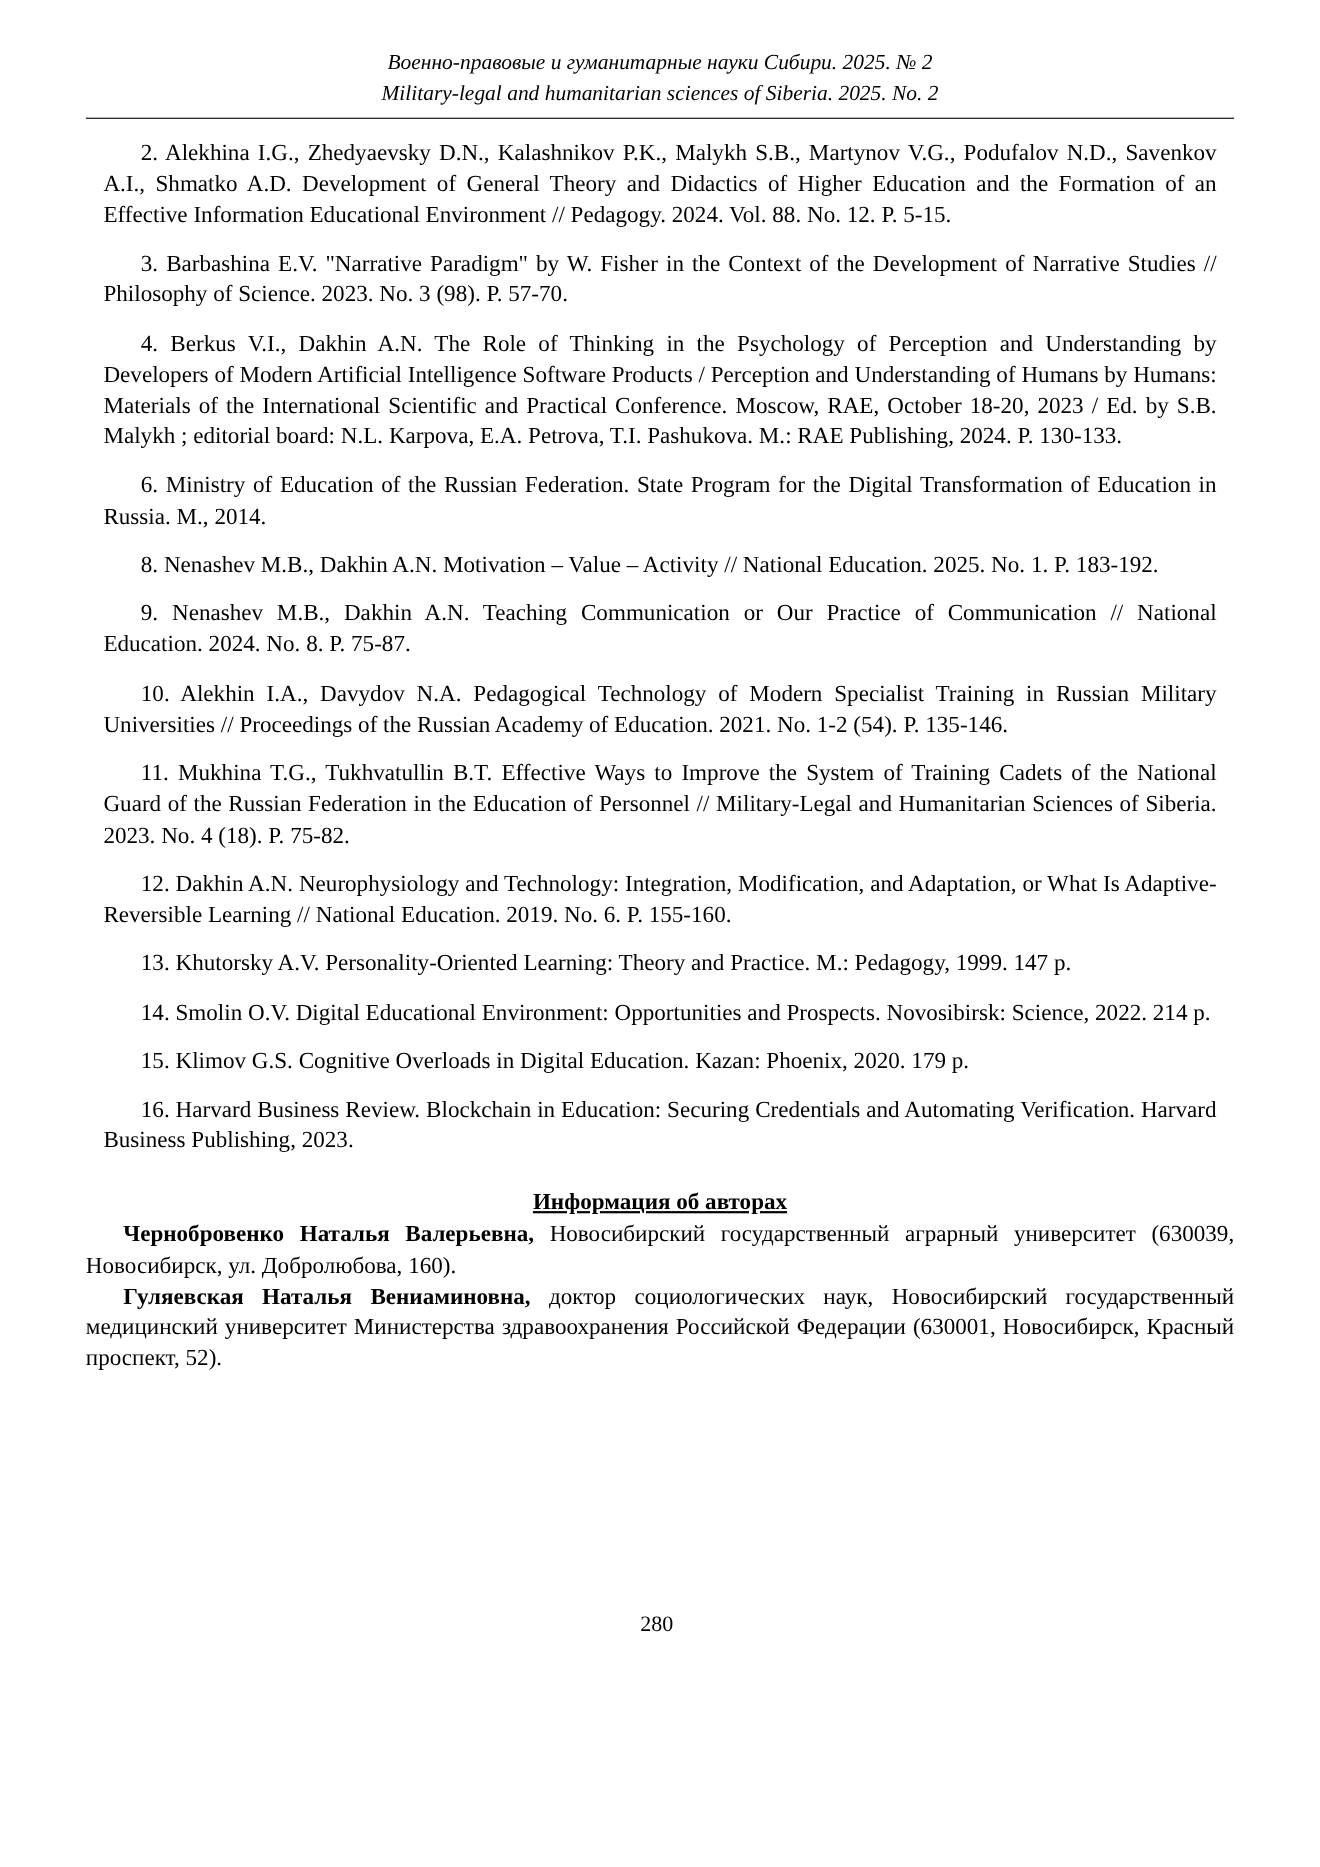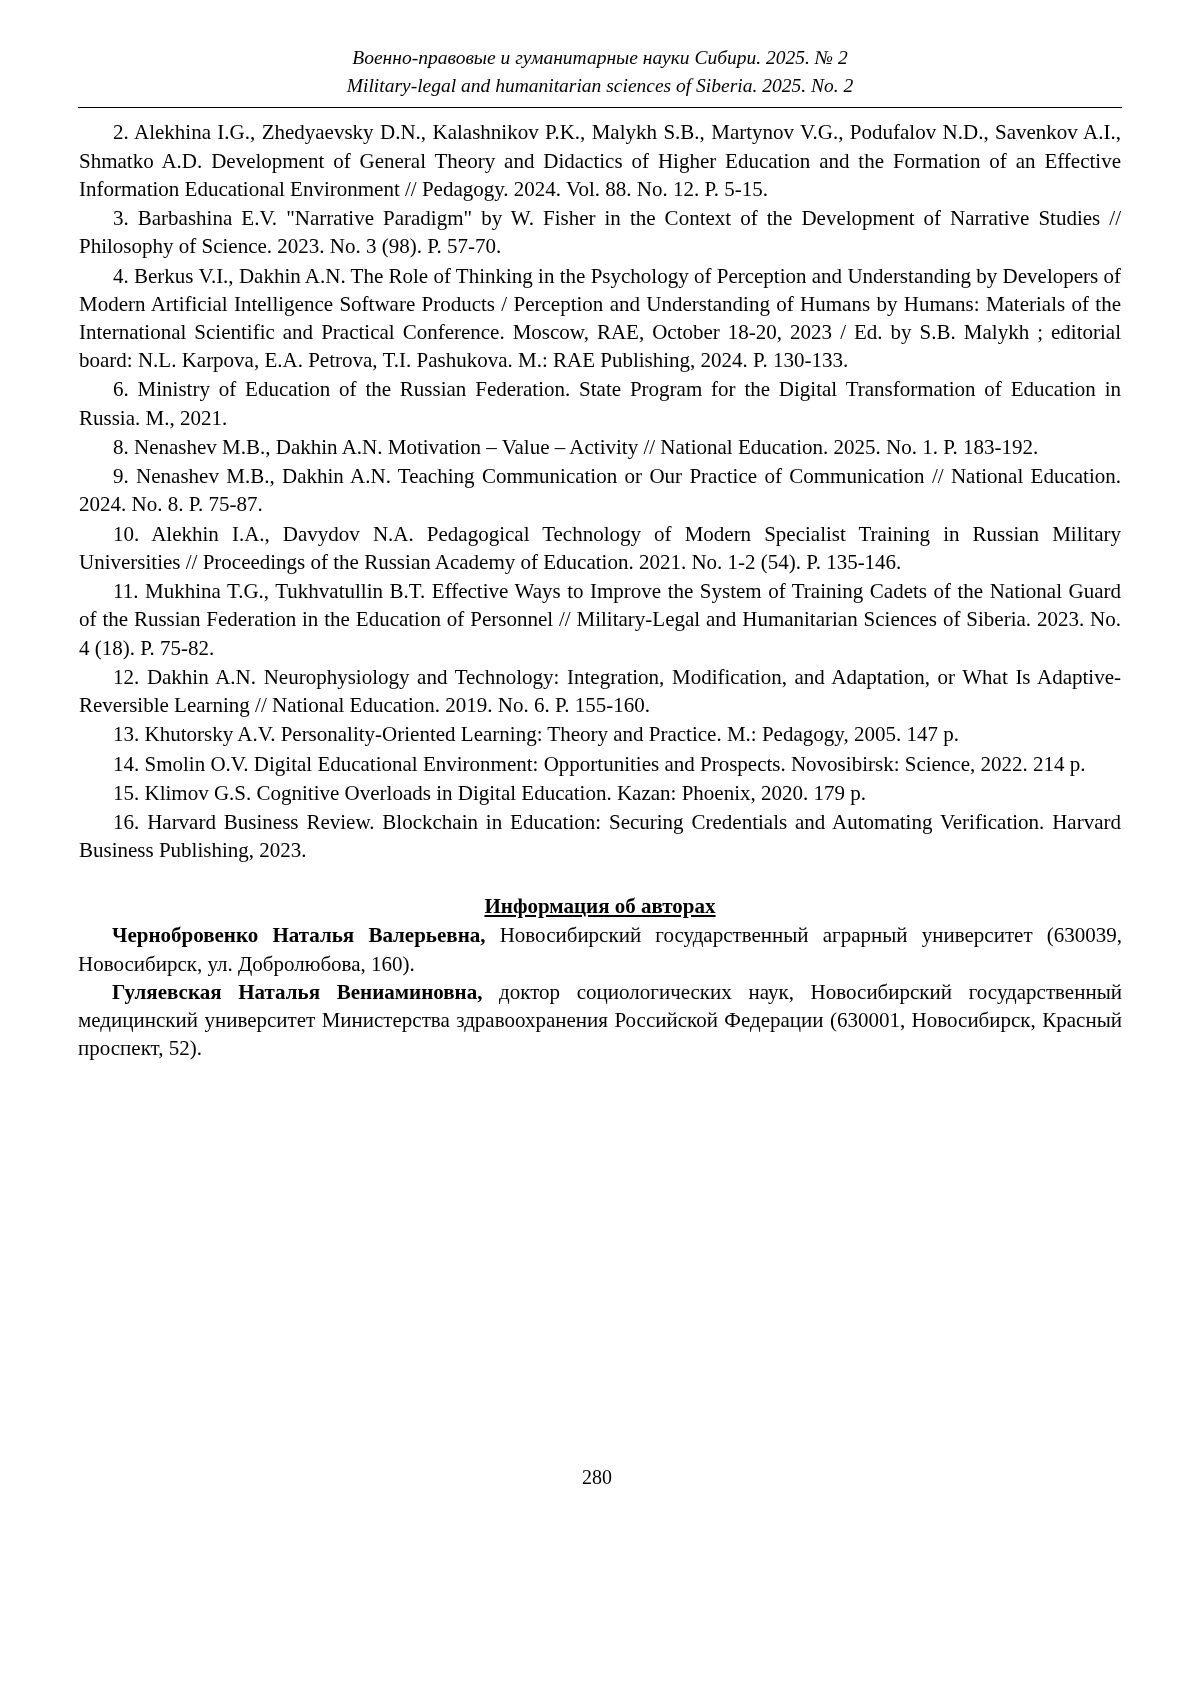--- a/index.html
+++ b/index.html
@@ -33,21 +33,21 @@
     border-top: 1.6px solid #000;
     margin: 8px 0 10px 0;
   }
   .refs {
     font-size: 21px;
     line-height: 1.345;
     text-align: justify;
     text-justify: inter-word;
   }
   .refs p {
-    margin: 1px;
+    margin: 16px;
     text-indent: 34px;
   }
   .section-title {
     text-align: center;
     font-weight: bold;
     font-size: 21px;
     margin: 30px 0 2px 0;
     text-decoration: underline;
   }
   .authors {
@@ -81,27 +81,27 @@
     <div>Военно-правовые и гуманитарные науки Сибири. 2025. № 2</div>
     <div>Military-legal and humanitarian sciences of Siberia. 2025. No. 2</div>
   </div>
 
   <hr class="rule">
 
   <div class="refs">
     <p>2. Alekhina I.G., Zhedyaevsky D.N., Kalashnikov P.K., Malykh S.B., Martynov V.G., Podufalov N.D., Savenkov A.I., Shmatko A.D. Development of General Theory and Didactics of Higher Education and the Formation of an Effective Information Educational Environment // Pedagogy. 2024. Vol. 88. No. 12. P. 5-15.</p>
     <p>3. Barbashina E.V. "Narrative Paradigm" by W. Fisher in the Context of the Development of Narrative Studies // Philosophy of Science. 2023. No. 3 (98). P. 57-70.</p>
     <p>4. Berkus V.I., Dakhin A.N. The Role of Thinking in the Psychology of Perception and Understanding by Developers of Modern Artificial Intelligence Software Products / Perception and Understanding of Humans by Humans: Materials of the International Scientific and Practical Conference. Moscow, RAE, October 18-20, 2023 / Ed. by S.B. Malykh ; editorial board: N.L. Karpova, E.A. Petrova, T.I. Pashukova. M.: RAE Publishing, 2024. P. 130-133.</p>
-    <p>6. Ministry of Education of the Russian Federation. State Program for the Digital Transformation of Education in Russia. M., 2021.</p>
+    <p>6. Ministry of Education of the Russian Federation. State Program for the Digital Transformation of Education in Russia. M., 2014.</p>
     <p>8. Nenashev M.B., Dakhin A.N. Motivation – Value – Activity // National Education. 2025. No. 1. P. 183-192.</p>
     <p>9. Nenashev M.B., Dakhin A.N. Teaching Communication or Our Practice of Communication // National Education. 2024. No. 8. P. 75-87.</p>
     <p>10. Alekhin I.A., Davydov N.A. Pedagogical Technology of Modern Specialist Training in Russian Military Universities // Proceedings of the Russian Academy of Education. 2021. No. 1-2 (54). P. 135-146.</p>
     <p>11. Mukhina T.G., Tukhvatullin B.T. Effective Ways to Improve the System of Training Cadets of the National Guard of the Russian Federation in the Education of Personnel // Military-Legal and Humanitarian Sciences of Siberia. 2023. No. 4 (18). P. 75-82.</p>
     <p>12. Dakhin A.N. Neurophysiology and Technology: Integration, Modification, and Adaptation, or What Is Adaptive-Reversible Learning // National Education. 2019. No. 6. P. 155-160.</p>
-    <p>13. Khutorsky A.V. Personality-Oriented Learning: Theory and Practice. M.: Pedagogy, 2005. 147 p.</p>
+    <p>13. Khutorsky A.V. Personality-Oriented Learning: Theory and Practice. M.: Pedagogy, 1999. 147 p.</p>
     <p>14. Smolin O.V. Digital Educational Environment: Opportunities and Prospects. Novosibirsk: Science, 2022. 214 p.</p>
     <p>15. Klimov G.S. Cognitive Overloads in Digital Education. Kazan: Phoenix, 2020. 179 p.</p>
     <p>16. Harvard Business Review. Blockchain in Education: Securing Credentials and Automating Verification. Harvard Business Publishing, 2023.</p>
   </div>
 
   <div class="section-title">Информация об авторах</div>
 
   <div class="authors">
     <p><b>Чернобровенко Наталья Валерьевна,</b><span> Новосибирский государственный аграрный университет (630039, Новосибирск, ул. Добролюбова, 160).</span></p>
     <p><b>Гуляевская Наталья Вениаминовна,</b><span> доктор социологических наук, Новосибирский государственный медицинский университет Министерства здравоохранения Российской Федерации (630001, Новосибирск, Красный проспект, 52).</span></p>

